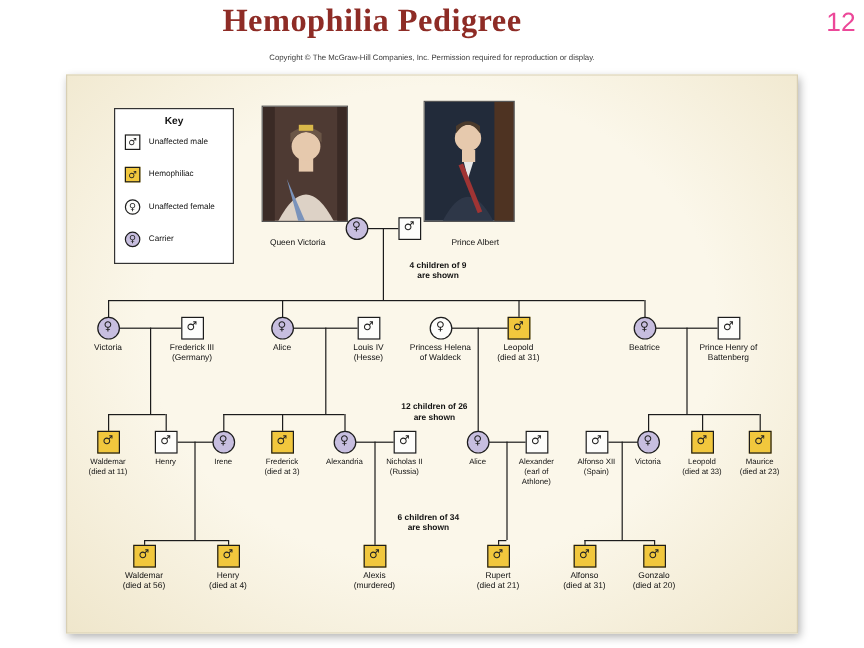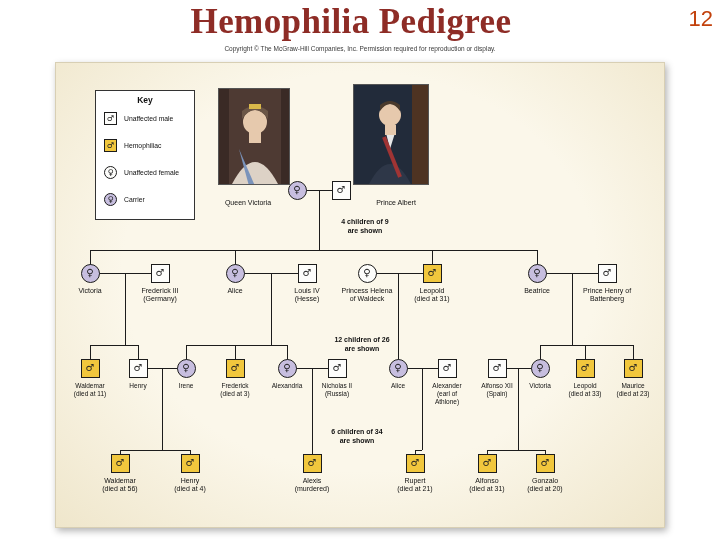--- a/index.html
+++ b/index.html
@@ -1,21 +1,21 @@
 <!DOCTYPE html>
 <html><head>
 <meta charset="utf-8">
 <style>
   html,body{margin:0;padding:0;background:#e9e9e9;}
   .slide{position:relative;width:720px;height:540px;background:#ffffff;overflow:hidden;
          font-family:"Liberation Sans",sans-serif;}
   .title{position:absolute;top:2px;left:0;width:620px;text-align:center;
-         font-family:"Liberation Serif",serif;font-weight:bold;font-size:35px;
-         color:#8e2c26;letter-spacing:.4px;margin-left:41px;}
-  .page-num{position:absolute;top:6px;right:7px;font-size:22px;color:#c2410c;}
+         font-family:"Liberation Serif",serif;font-weight:bold;font-size:27px;
+         color:#8e2c26;letter-spacing:.4px;}
+  .page-num{position:absolute;top:6px;right:7px;font-size:22px;color:#ec4899;}
   .copyright{position:absolute;top:45px;left:0;width:720px;text-align:center;
              font-size:6.5px;color:#3a3a3a;}
 
   .parchment{position:absolute;left:55px;top:62px;width:610px;height:466px;
              background:radial-gradient(ellipse at 50% 45%, #fbf7ea 55%, #efe6cb 100%);
              box-shadow:2px 3px 7px rgba(0,0,0,.30), 0 0 0 1px #d8cfb4 inset;}
 
   #pedigree-canvas{position:absolute;left:0;top:0;right:0;bottom:0;}
   .line{position:absolute;background:#1c1c1c;z-index:1;}
   .node{position:absolute;width:19px;height:19px;border:1px solid #1c1c1c;box-sizing:border-box;

